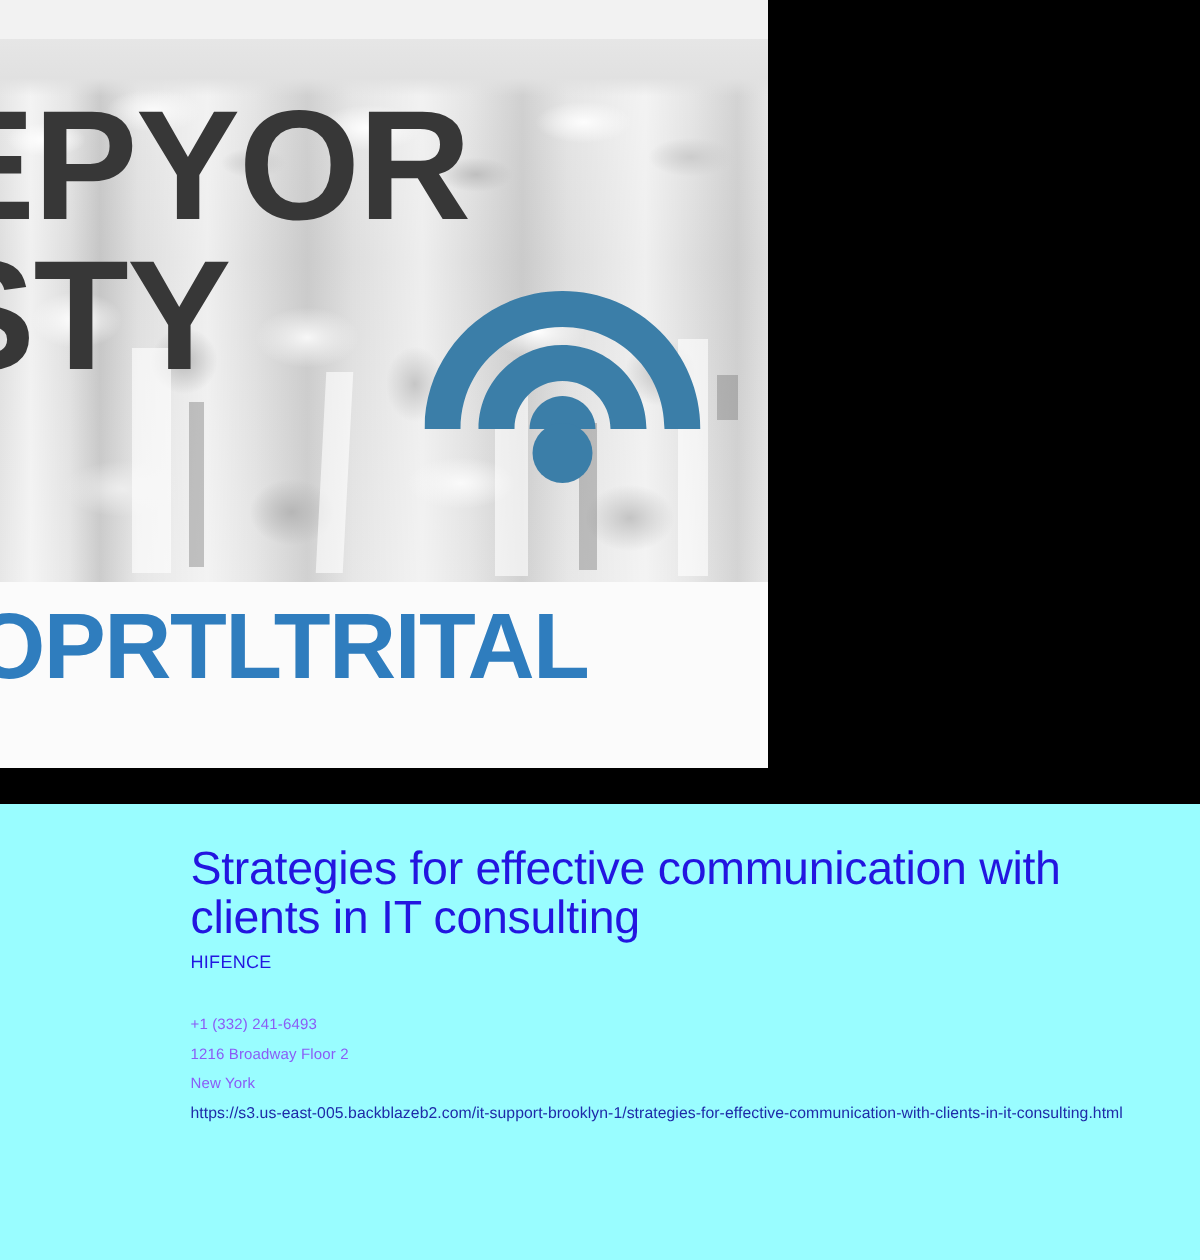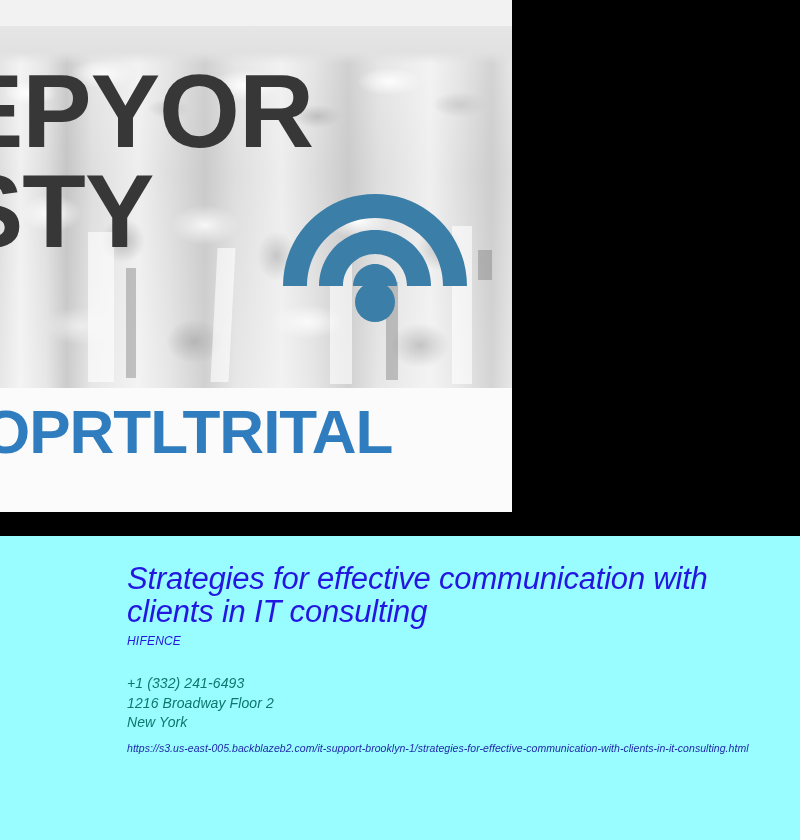--- a/index.html
+++ b/index.html
@@ -158,21 +158,20 @@
     width: 800px;
     height: 304px;
     background: #99fdff;
     overflow: hidden;
   }
   .content-inner {
     position: absolute;
     left: 127px;
     top: 26px;
     right: 39px;
-    font-style: italic;
   }
   .doc-title {
     margin: 0;
     color: #2316e0;
     font-family: "Liberation Sans", sans-serif;
     font-weight: normal;
     font-size: 31px;
     line-height: 1.08;
     letter-spacing: -0.2px;
   }
@@ -182,29 +181,28 @@
     font-family: "Liberation Sans", sans-serif;
     font-weight: normal;
     font-size: 12px;
     line-height: 1.2;
     letter-spacing: 0.2px;
   }
   .contact-block {
     margin-top: 26px;
   }
   .contact-line {
-    color: #0f766e;
-    font-family: "Liberation Sans", sans-serif;
-    font-size: 14px;
+    color: #8b5cf6;
+    font-family: "Liberation Sans", sans-serif;
+    font-size: 10px;
     line-height: 19.5px;
     letter-spacing: 0.1px;
   }
   .doc-url {
     display: block;
-    margin-top: 6px;
     color: #1e2aa8;
     font-family: "Liberation Sans", sans-serif;
     font-size: 10.5px;
     line-height: 19px;
     letter-spacing: 0.05px;
     text-decoration: none;
     word-break: break-all;
     max-width: 651px;
   }
 </style>

